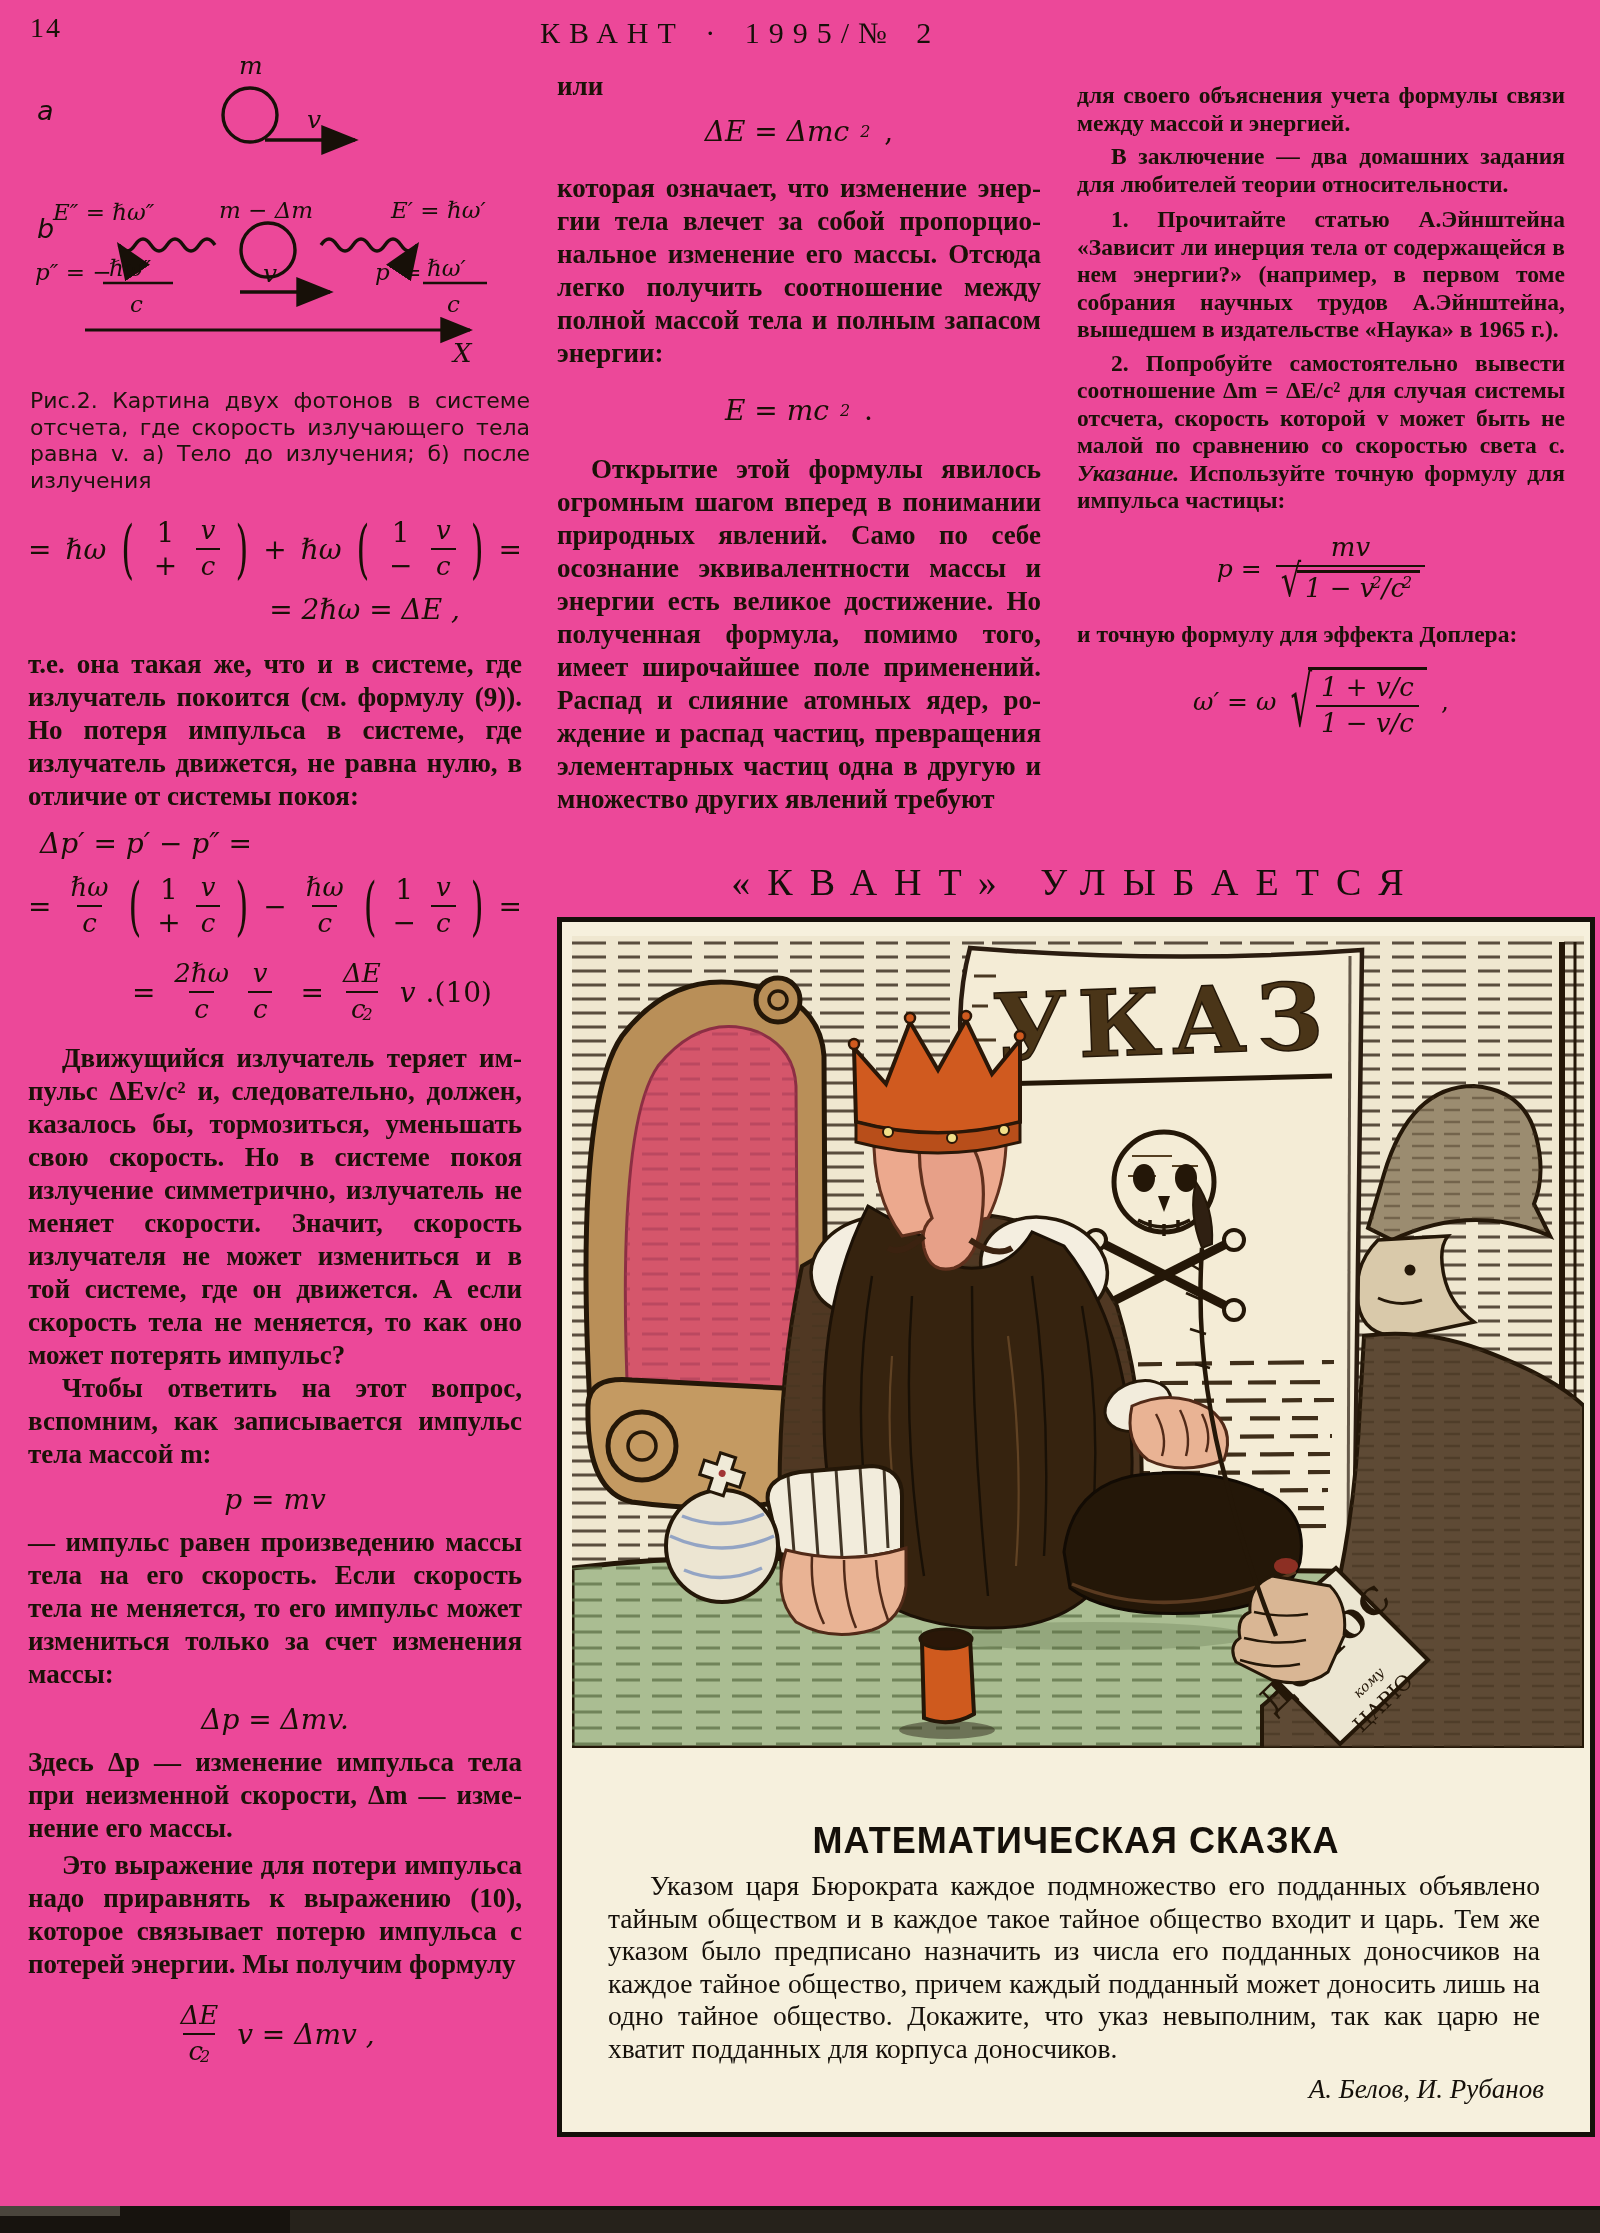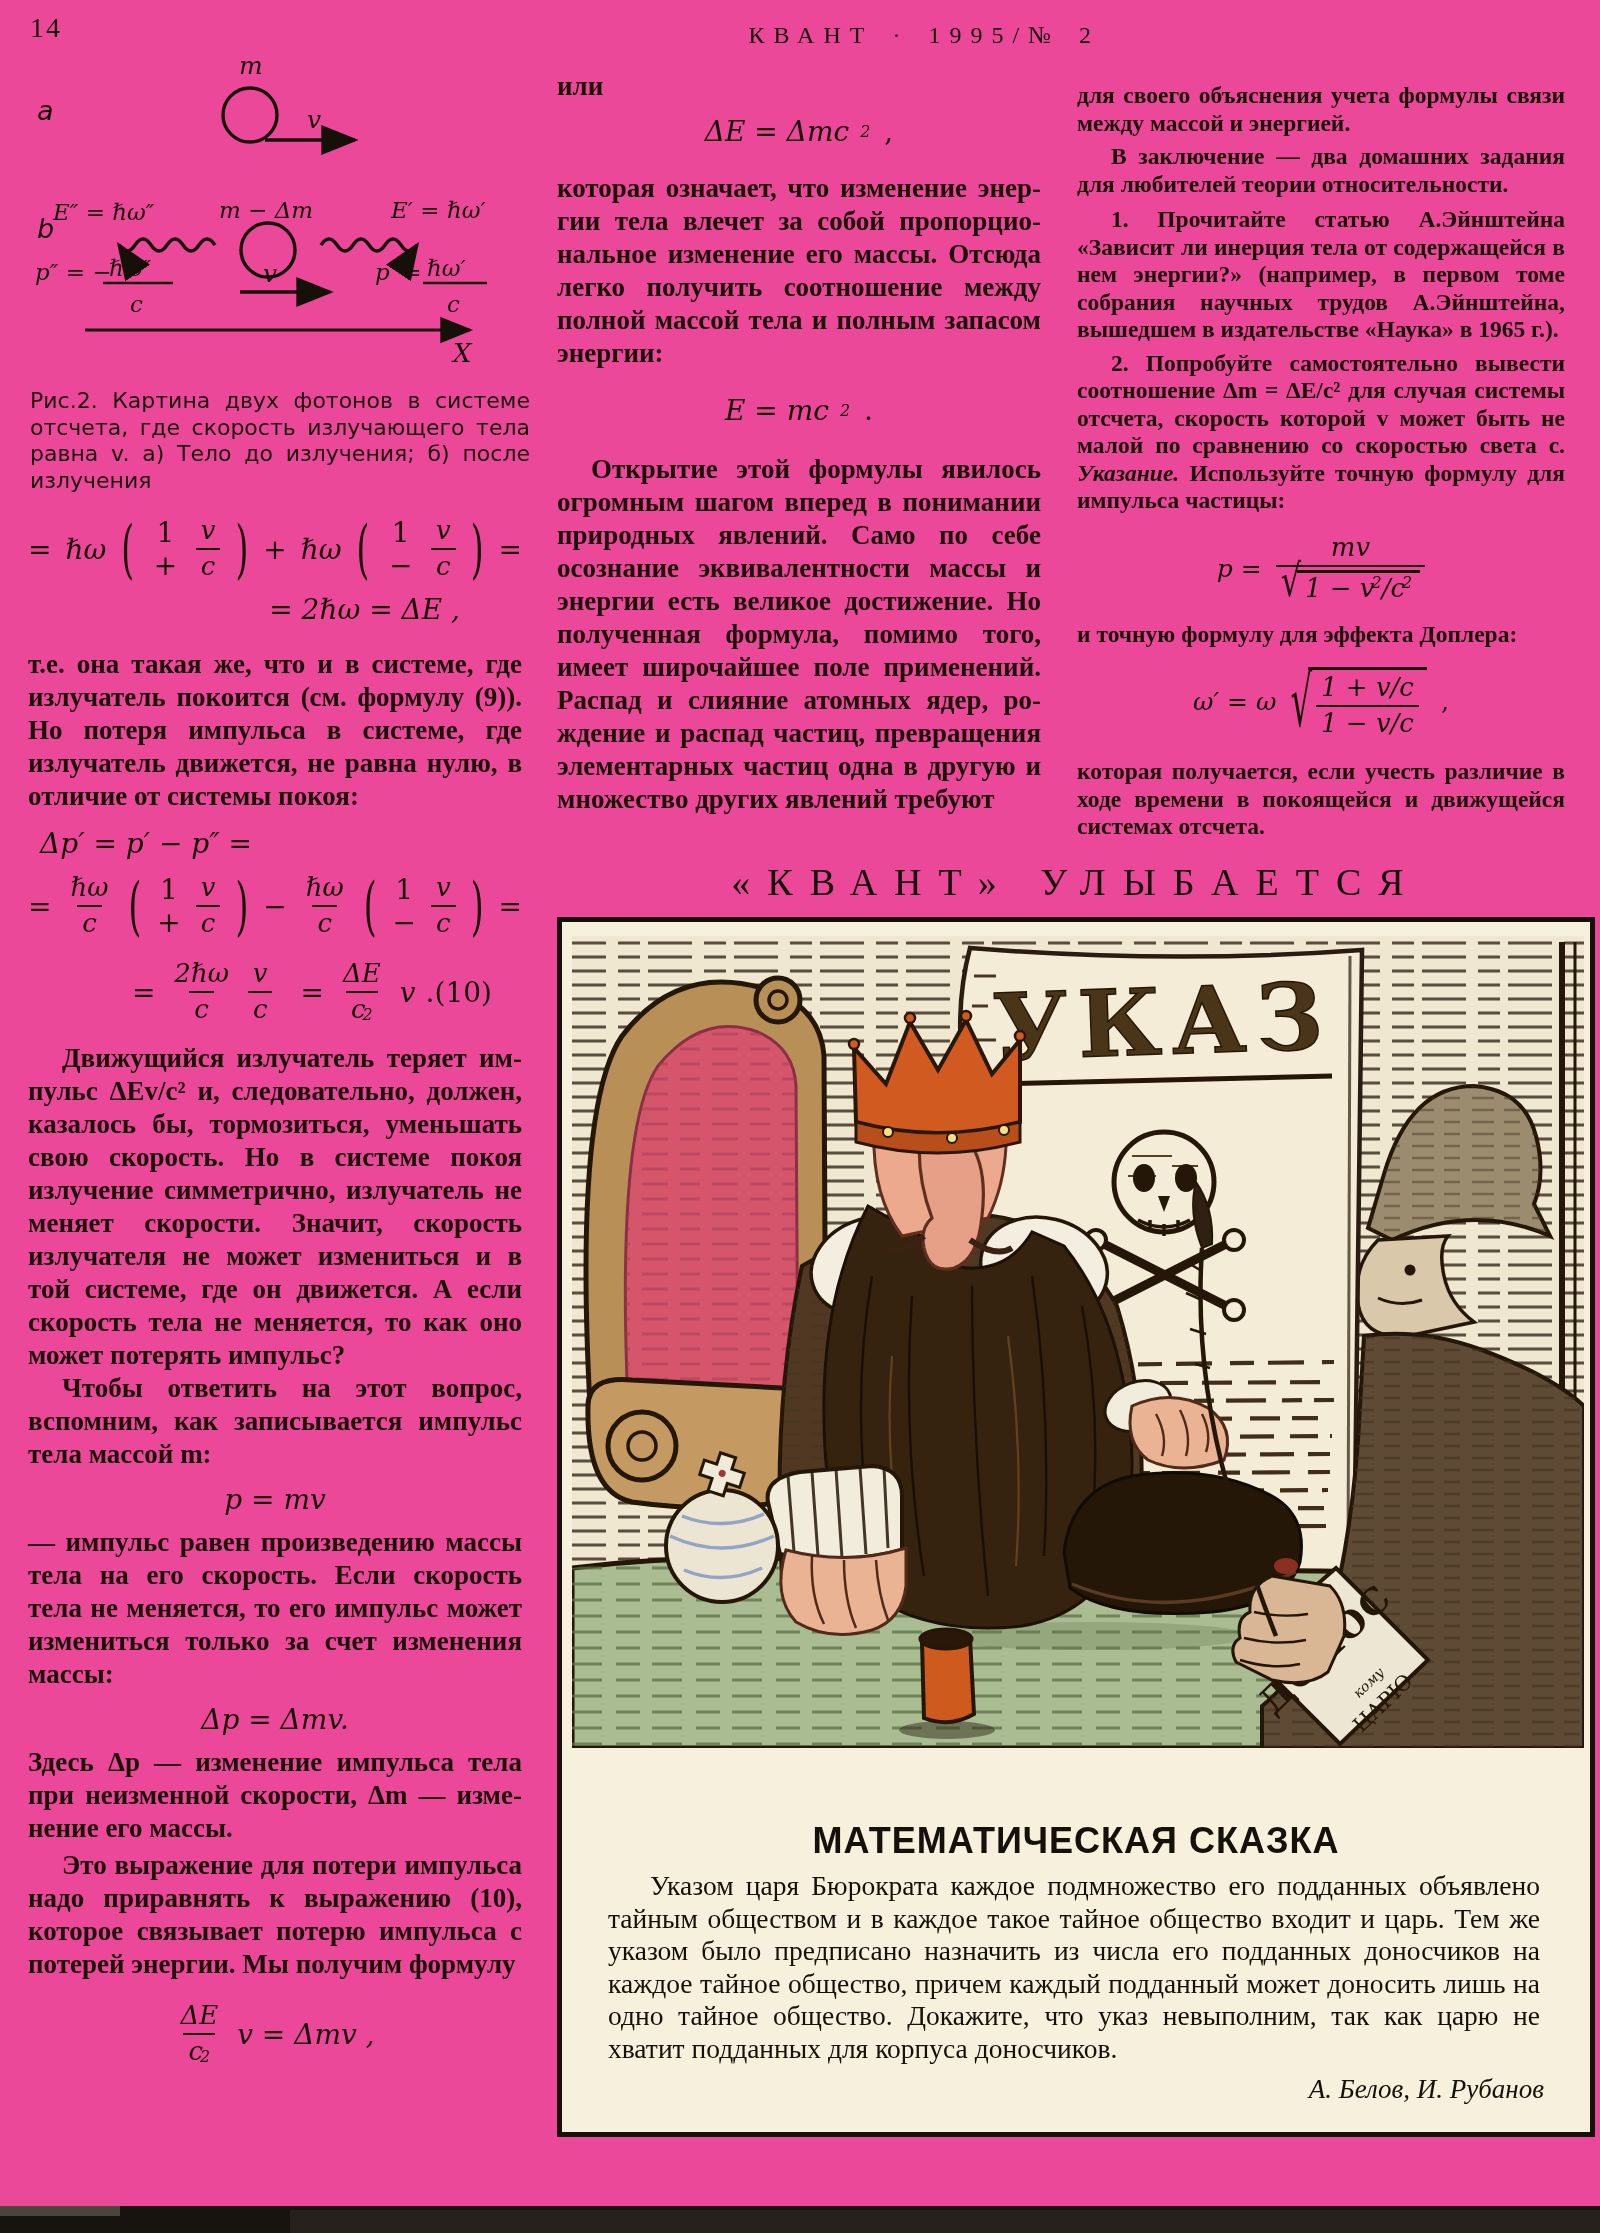--- a/index.html
+++ b/index.html
@@ -1,20 +1,20 @@
 <!DOCTYPE html>
 <html><head>
 <meta charset="utf-8">
 <style>
   html,body{margin:0;padding:0;background:#8a857c;}
   .page{position:relative;width:1600px;height:2233px;background:#ec4899;overflow:hidden;
         font-family:"Liberation Serif",serif;color:#1b1208;}
   .pagenum{position:absolute;left:30px;top:12px;font-size:28px;letter-spacing:2px;}
-  .jheader{position:absolute;left:540px;top:22px;width:560px;text-align:right;
-           font-size:24px;letter-spacing:9px;word-spacing:4px;color:#17100a;}
+  .jheader{position:absolute;left:540px;top:16px;width:560px;text-align:left;
+           font-size:30px;letter-spacing:9px;word-spacing:4px;color:#17100a;}
   
   .pcol{position:absolute;text-align:justify;}
   .pcol p{margin:0;font-weight:bold;}
   .colL{left:28px;top:505px;width:494px;font-size:27px;line-height:33px;}
   .colM{left:557px;top:70px;width:484px;font-size:27px;line-height:33px;}
   .colR{left:1077px;top:82px;width:488px;font-size:23.5px;line-height:27.5px;}
   .indent{text-indent:34px;}
   .it{font-style:italic;}
   
   .fline{font-family:"DejaVu Serif","DejaVu Sans",serif;font-style:italic;font-size:28px;
@@ -239,21 +239,20 @@
       <span class="mi">ω′ = ω</span>
       <span class="rad">
         <span class="rsign tall">√</span>
           <span class="rbar"><span class="fr">
               <span class="n mi">1 + v/c</span>
               <span class="d mi">1 − v/c</span>
             </span></span>
       </span>
       <span class="up">,</span>
     </div>
-    <p style="margin-top:6px">которая получается, если учесть различие в ходе времени в покоящейся и движущейся системах отсчета.</p>
   </div>
 
   <div class="smiles">«КВАНТ» УЛЫБАЕТСЯ</div>
 
   <div class="box">
 
     <svg class="cartoon" width="1012" height="812" viewBox="0 0 1012 812">
       <defs>
         <pattern id="h1" width="86" height="14" patternUnits="userSpaceOnUse">
           <path d="M0 7h34M46 7h22M76 7h10" stroke="#33261a" stroke-width="3.2" fill="none"></path>

